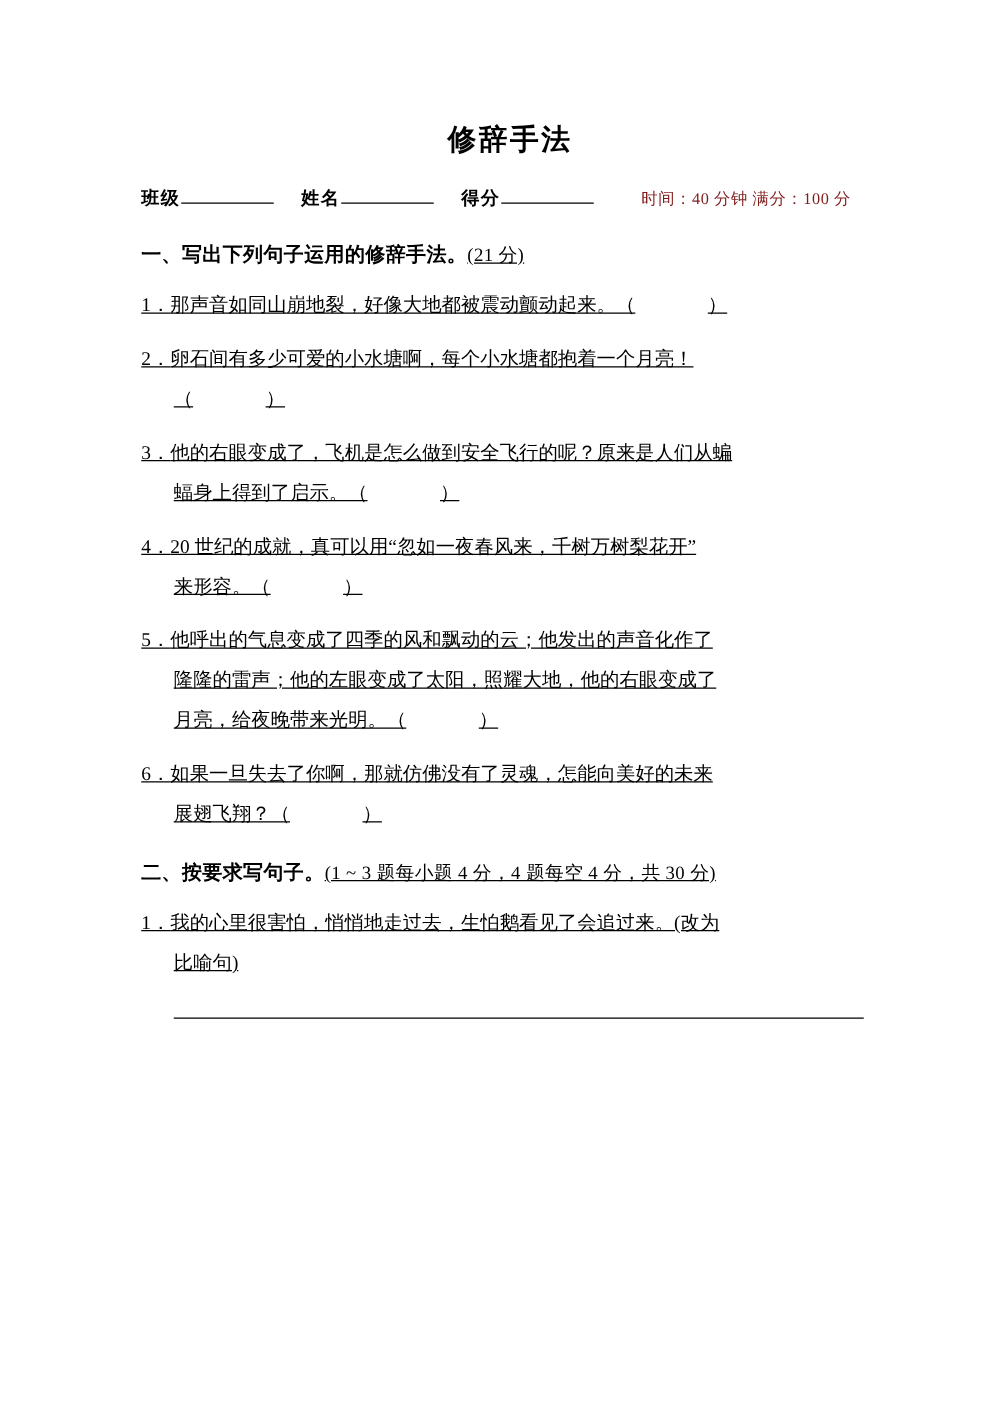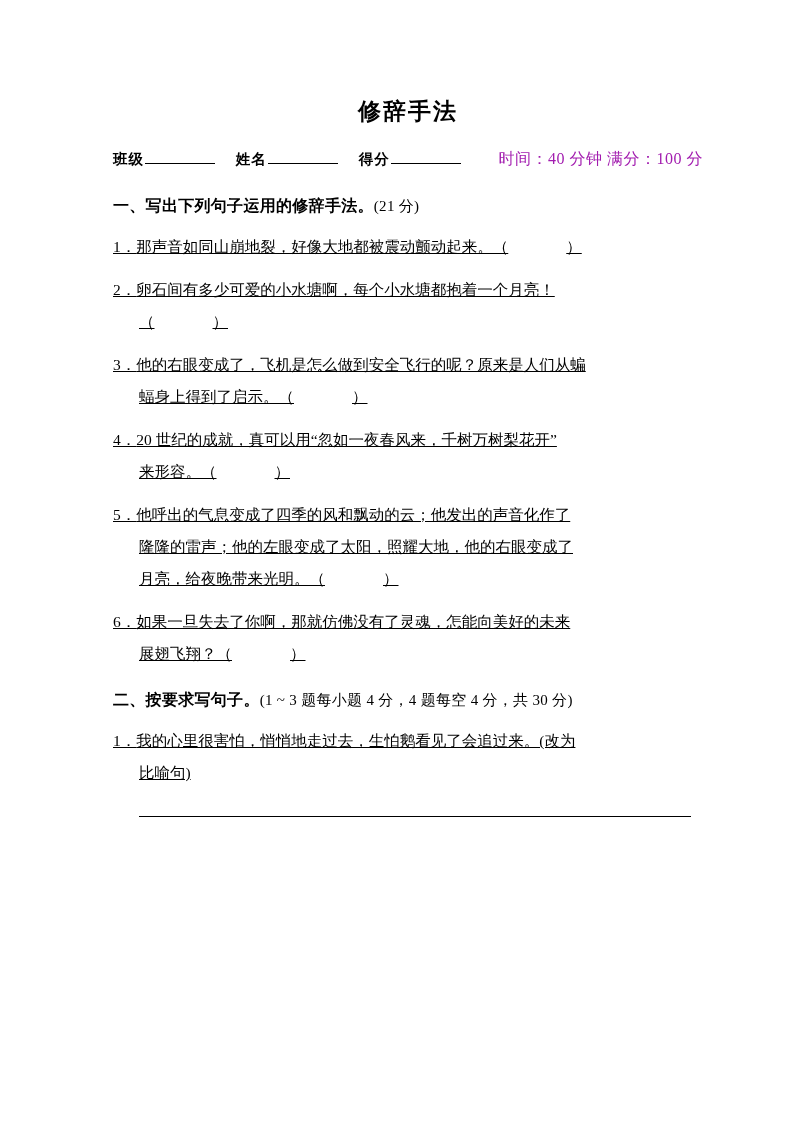--- a/index.html
+++ b/index.html
@@ -49,34 +49,35 @@
     letter-spacing: 1px;
   }
   .info-blank {
     display: inline-block;
     border-bottom: 1px solid #000;
     width: 74px;
     margin: 0 4px 0 1px;
   }
   .info-gap { display:inline-block; width: 18px; }
   .info-meta {
-    color: #a21caf;
+    color: #7f1d1d;
     margin-left: 34px;
-    font-size: 16px;
+    font-size: 13px;
     letter-spacing: 0.5px;
   }
   .section-head {
     font-size: 16px;
     font-weight: bold;
     margin: 0 0 14px 0;
     letter-spacing: 0.3px;
   }
   .section-head .pts {
     font-weight: normal;
     font-size: 15px;
+    text-decoration: underline;
   }
   .q {
     font-size: 15.5px;
     line-height: 32px;
     margin-bottom: 11px;
     text-align: justify;
     text-decoration: underline;
   }
   .q .num {
     letter-spacing: 0px;

